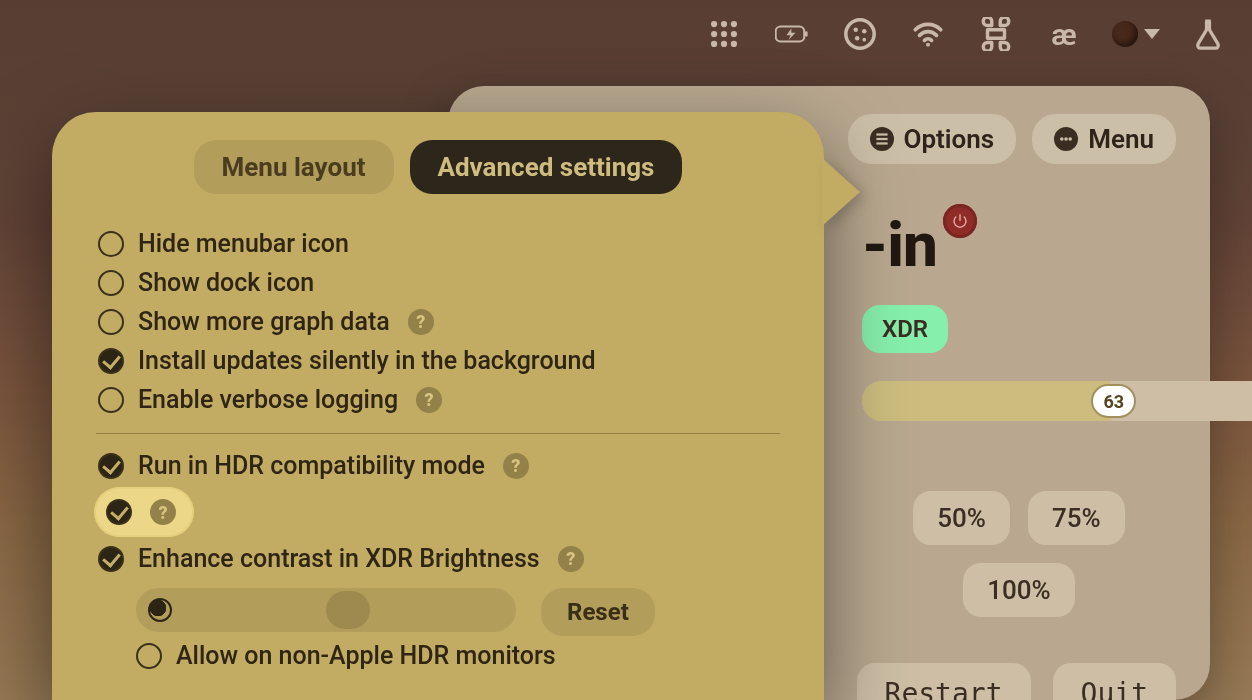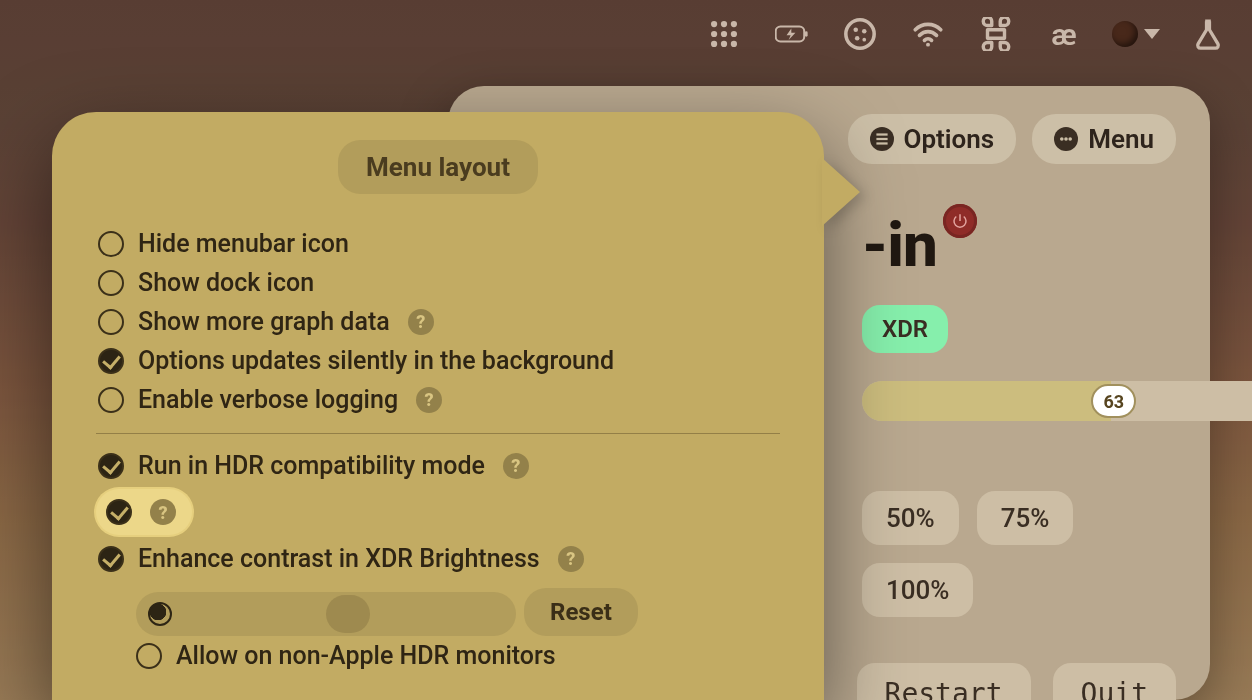--- a/index.html
+++ b/index.html
@@ -151,21 +151,21 @@
   }
 
   .help {
     width:26px;height:26px;border-radius:50%;
     background:#93814a; color:#d9c582;
     display:flex;align-items:center;justify-content:center;
     font-size:18px; font-weight:800;
     margin-left:4px;
   }
 
-  .slider-row { display:flex; align-items:flex-end; gap:8px; margin-top:10px; padding-left:40px;}
+  .slider-row { display:flex; align-items:flex-start; gap:25px; margin-top:10px; padding-left:40px;}
   .s-slider{
     width:380px; height:44px; border-radius:24px;
     background:#b29d5b; position:relative;
   }
   .s-slider .knob{
     position:absolute; left:190px; top:3px;
     width:44px;height:38px;border-radius:22px;
     background:#9e8a4f;
   }
   .s-slider .sun{
@@ -274,54 +274,55 @@
 
   <div style="margin-left:380px;">
     <div class="bp-tag">XDR</div>
   </div>
 
   <div class="bp-slider" style="margin-left:380px;">
     <div class="fill"></div>
     <div class="bubble">63</div>
   </div>
 
-  <div class="bp-row" style="margin-left:380px;">
+  <div class="bp-row" style="margin-left:380px;justify-content:center;">
     <div class="bp-chip">50%</div>
     <div class="bp-chip">75%</div>
     <div class="bp-chip">100%</div>
   </div>
 
   <div class="bp-actions">
     <div class="bp-act">Restart</div>
     <div class="bp-act">Quit</div>
   </div>
 </div>
 
 <div class="settings">
   <div class="tabbar">
     <div class="tab inactive">Menu layout</div>
+    <div class="tab active">Advanced settings</div>
   </div>
 
   <div class="opts">
     <div class="opt-row">
       <span class="chk"></span>
       <span>Hide menubar icon</span>
     </div>
     <div class="opt-row">
       <span class="chk"></span>
       <span>Show dock icon</span>
     </div>
     <div class="opt-row">
       <span class="chk"></span>
       <span>Show more graph data</span>
       <span class="help">?</span>
     </div>
     <div class="opt-row">
       <span class="chk on"></span>
-      <span>Options updates silently in the background</span>
+      <span>Install updates silently in the background</span>
     </div>
     <div class="opt-row">
       <span class="chk"></span>
       <span>Enable verbose logging</span>
       <span class="help">?</span>
     </div>
 
     <div class="hr"></div>
 
     <div class="opt-row">

